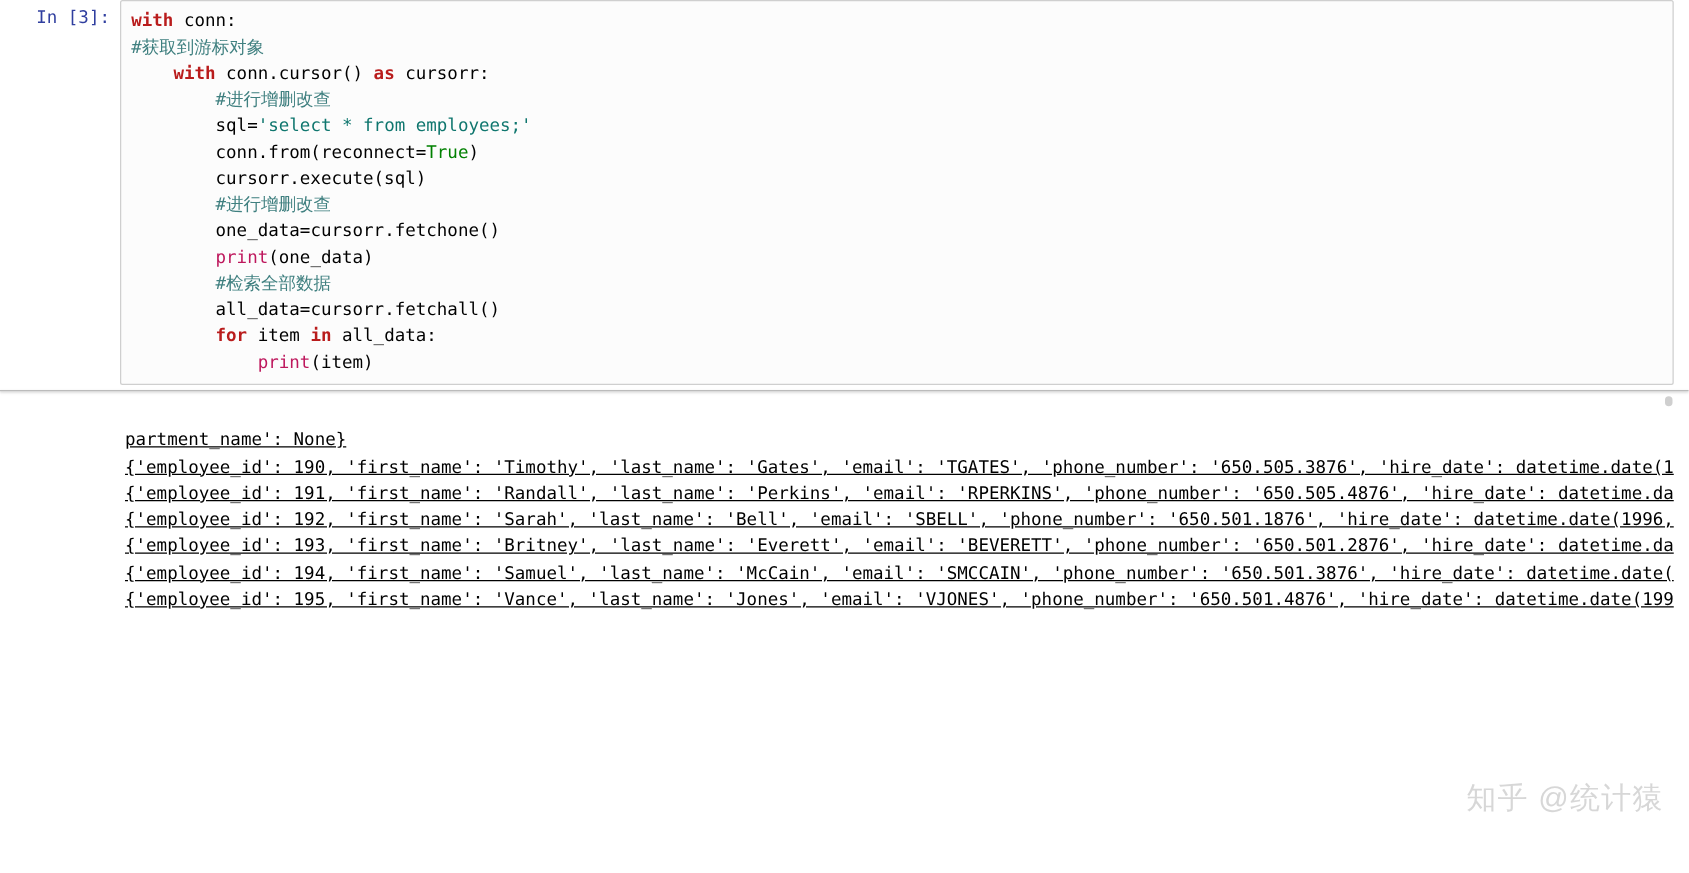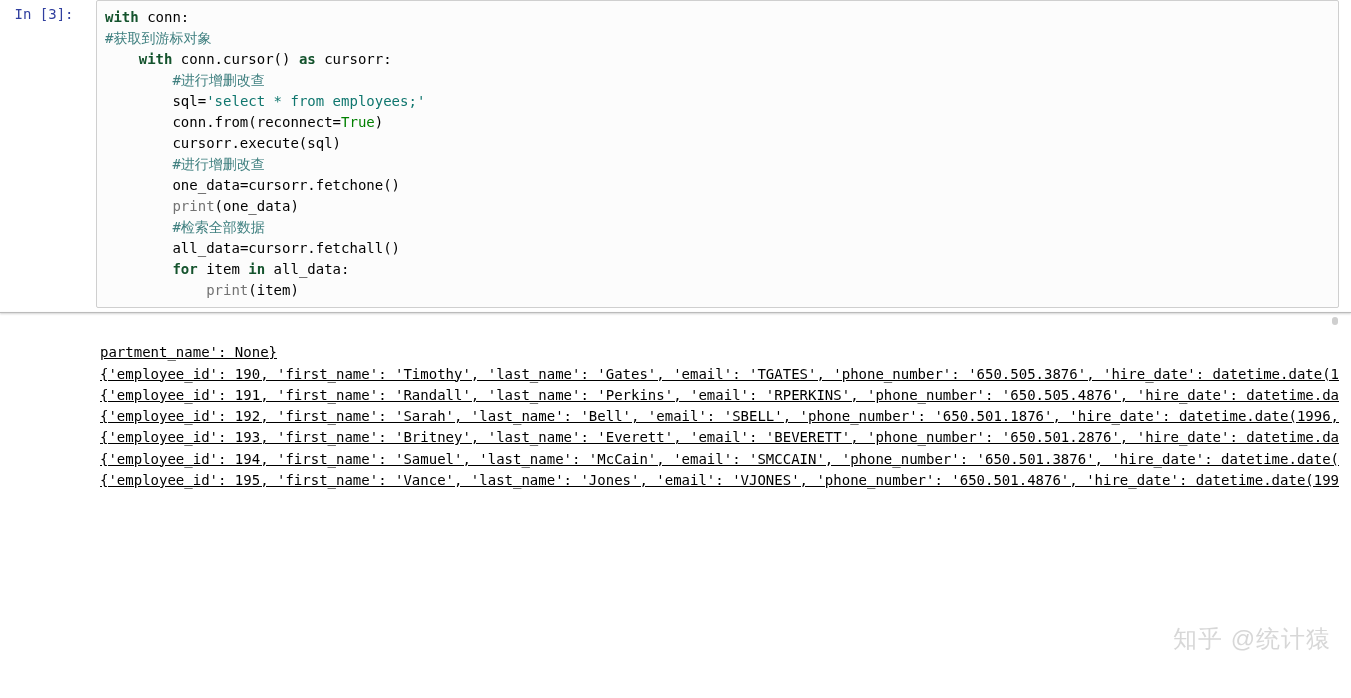--- a/index.html
+++ b/index.html
@@ -13,45 +13,45 @@
     overflow: hidden;
   }
   .jupyter-cell {
     display: flex;
     padding: 0;
     width: 100%;
   }
   .prompt-area {
     width: 96px;
     flex: none;
-    text-align: center;
+    text-align: right;
     padding-right: 8px;
     padding-top: 6px;
     font-family: monospace;
     font-size: 14px;
     color: #303F9F;
   }
   .cell-input {
     flex: 1;
     border: 1px solid #cfcfcf;
     border-radius: 2px;
     padding: 6px 8px;
     margin-right: 12px;
     background: #fcfcfc;
     font-family: "DejaVu Sans Mono", monospace;
     font-size: 14px;
     line-height: 1.5;
     color: #000;
   }
-  .kw { color: #14532d; font-weight: bold; }
+  .kw { color: #b91c1c; font-weight: bold; }
   .op { color: #000; }
   .comment { color: #408080; }
   .str { color: #0f766e; }
   .const { color: #008000; font-weight: normal; }
-  .func { color: #737373; }
+  .func { color: #be185d; }
 
   .output-area {
     position: relative;
     margin-left: 96px;
     margin-right: 12px;
     padding: 2px 0 0 4px;
     font-family: "DejaVu Sans Mono", monospace;
     font-size: 14px;
     line-height: 1.52;
     white-space: pre-wrap;

